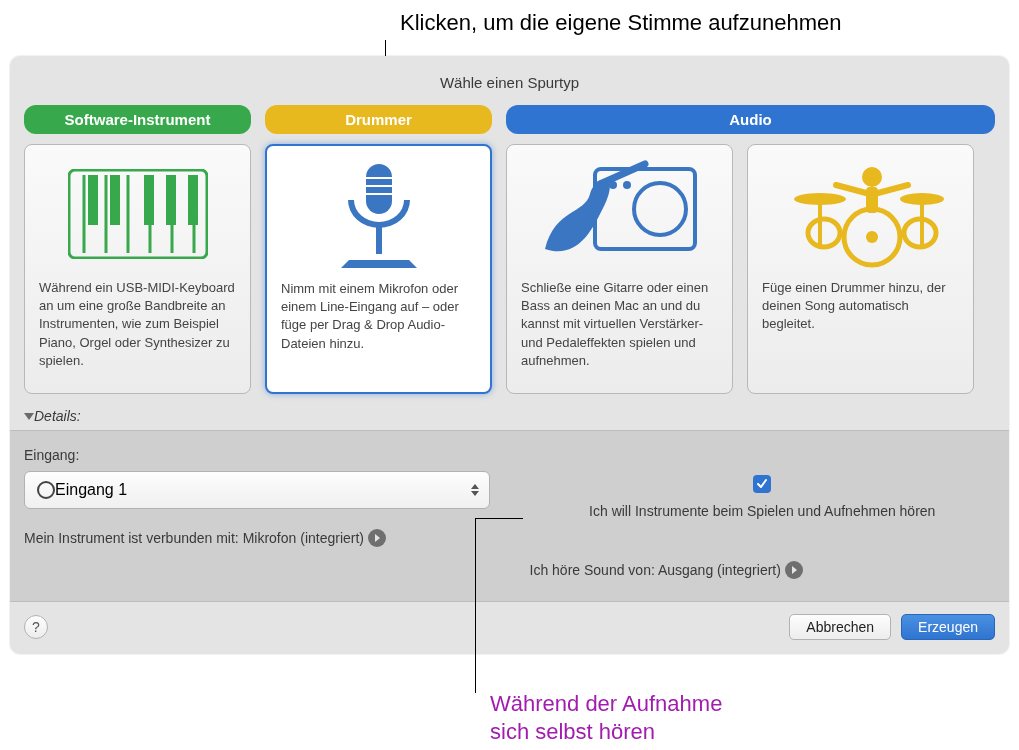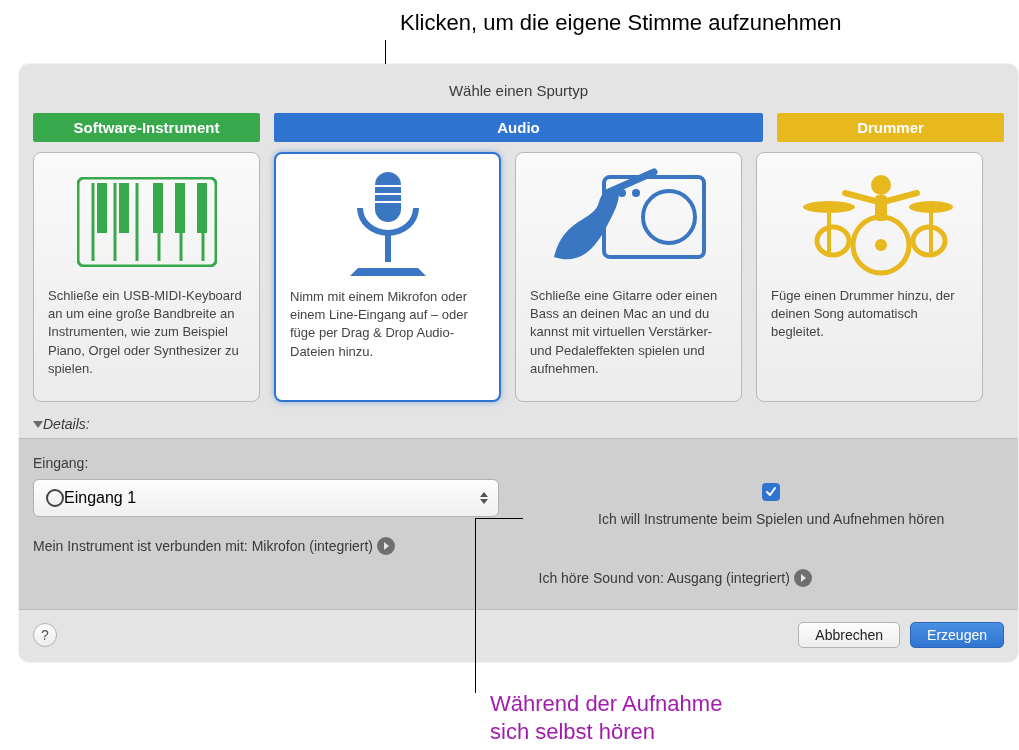--- a/index.html
+++ b/index.html
@@ -46,48 +46,47 @@
     position: absolute;
     top: 518px;
     left: 475px;
     width: 48px;
     height: 1px;
     background: #000;
   }
 
   .window {
     position: absolute;
-    top: 64px;
+    top: 56px;
     left: 10px;
     width: 999px;
     height: 598px;
     background: #e4e4e4;
     border-radius: 10px;
     overflow: hidden;
     box-shadow: 0 0 0 1px rgba(0,0,0,0.05);
-    margin-left: 9px;
   }
   .header-title {
     text-align: center;
     font-size: 15px;
     color: #3a3a3a;
     padding-top: 18px;
     padding-bottom: 14px;
   }
   .pills {
     display: flex;
     gap: 14px;
     padding: 0 14px 10px;
   }
   .pill {
     text-align: center;
     color: #fff;
     font-size: 15px;
     font-weight: 600;
-    border-radius: 2px;
+    border-radius: 12px;
     padding: 6px 0;
   }
   .pill.green { background: #38a84c; width: 227px; }
   .pill.blue  { background: #2f74d0; flex: 1; }
   .pill.yellow{ background: #e8b81f; width: 227px; }
 
   .cards {
     display: flex;
     gap: 14px;
     padding: 0 14px 10px;
@@ -263,22 +262,22 @@
 <body>
 
 <div class="callout-top">Klicken, um die eigene Stimme aufzunehmen</div>
 <div class="callout-line-top"></div>
 
 <div class="window">
   <div class="header-title">Wähle einen Spurtyp</div>
 
   <div class="pills">
     <div class="pill green">Software-Instrument</div>
+    <div class="pill yellow">Drummer</div>
     <div class="pill blue">Audio</div>
-    <div class="pill yellow">Drummer</div>
   </div>
 
   <div class="cards">
 
     <div class="card">
       <div class="card-icon">
         <svg width="140" height="90" viewBox="0 0 140 90">
           <rect x="1" y="1" width="138" height="88" rx="6" fill="none" stroke="#38a84c" stroke-width="3"></rect>
           <g fill="#38a84c">
             <rect x="20" y="6" width="10" height="50"></rect>
@@ -290,21 +289,21 @@
           <g stroke="#38a84c" stroke-width="3">
             <line x1="16" y1="6" x2="16" y2="84"></line>
             <line x1="38" y1="6" x2="38" y2="84"></line>
             <line x1="60" y1="6" x2="60" y2="84"></line>
             <line x1="82" y1="6" x2="82" y2="84"></line>
             <line x1="104" y1="6" x2="104" y2="84"></line>
             <line x1="126" y1="6" x2="126" y2="84"></line>
           </g>
         </svg>
       </div>
-      <div class="card-desc">Schließe ein USB-MIDI-Keyboard an
+      <div class="card-desc">Während ein USB-MIDI-Keyboard an
 um eine große Bandbreite an Instrumenten, wie zum Beispiel Piano, Orgel oder Synthesizer zu spielen.</div>
     </div>
 
     <div class="card selected">
       <div class="card-icon">
         <svg width="90" height="110" viewBox="0 0 90 110">
           <g fill="#3a76c2">
             <rect x="32" y="4" width="26" height="50" rx="13"></rect>
             <path d="M20 40 a25 22 0 0 0 50 0 h6 a31 28 0 0 1 -62 0 z"></path>
             <rect x="42" y="66" width="6" height="28"></rect>

